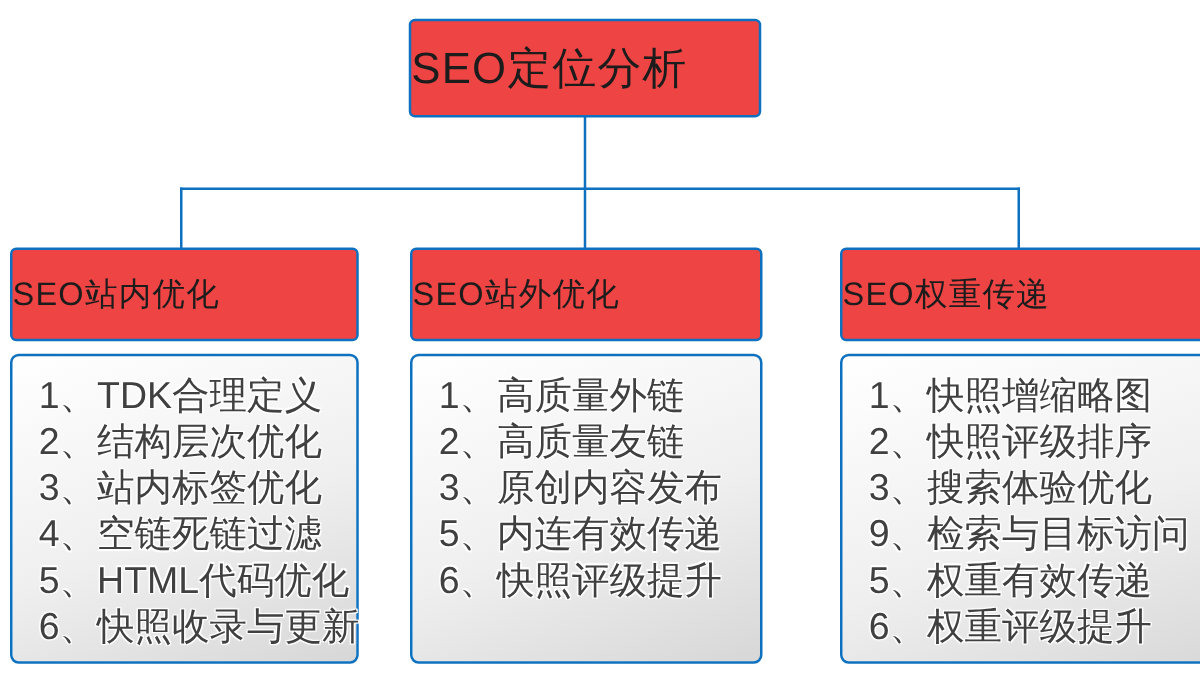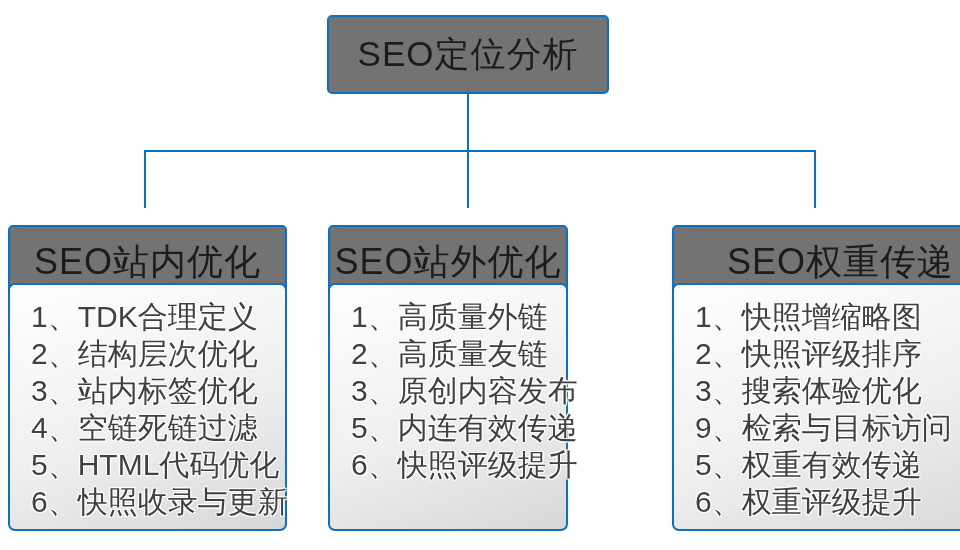--- a/index.html
+++ b/index.html
@@ -10,47 +10,47 @@
   html,body{margin:0;padding:0;}
   body{
     width:960px;height:550px;
     background:#ffffff;
     font-family:"Liberation Sans","DejaVu Sans",sans-serif;
     overflow:hidden;position:relative;
   }
   .stage{position:absolute;inset:0;}
   .node{
     position:absolute;
-    background:#737373;
+    background:#ef4444;
     border:2px solid var(--accent);
     border-radius:5px;
-    display:flex;align-items:center;justify-content:center;
+    display:flex;align-items:center;
     box-sizing:border-box;
   }
   .root-box{
     left:327px;top:15px;width:282px;height:79px;
     font-size:35px;color:var(--header-text);
     letter-spacing:1px;
   }
   .branch-header{
-    top:225px;height:75px;
-    font-size:36px;color:var(--header-text);
+    top:198px;height:75px;
+    font-size:26px;color:var(--header-text);
     letter-spacing:1px;
   }
   .branch-list{
     position:absolute;
     top:283px;height:248px;
     background:linear-gradient(160deg,#ffffff 0%,#efefef 55%,#d7d7d7 100%);
     border:2px solid var(--accent);
     border-radius:7px;
     box-sizing:border-box;
     padding:13px 10px 0 21px;
   }
   .col1{left:8px;width:279px;}
-  .col2{left:328px;width:240px;}
+  .col2{left:328px;width:282px;}
   .col3{left:672px;width:337px;}
   .list-item{
     font-size:30px;
     line-height:37px;
     color:var(--list-text);
     white-space:nowrap;
     text-shadow:-1px -1px 0 #fff,1px -1px 0 #fff,-1px 1px 0 #fff,1px 1px 0 #fff,0 0 3px #fff;
   }
   .connector{
     position:absolute;background:var(--accent);

